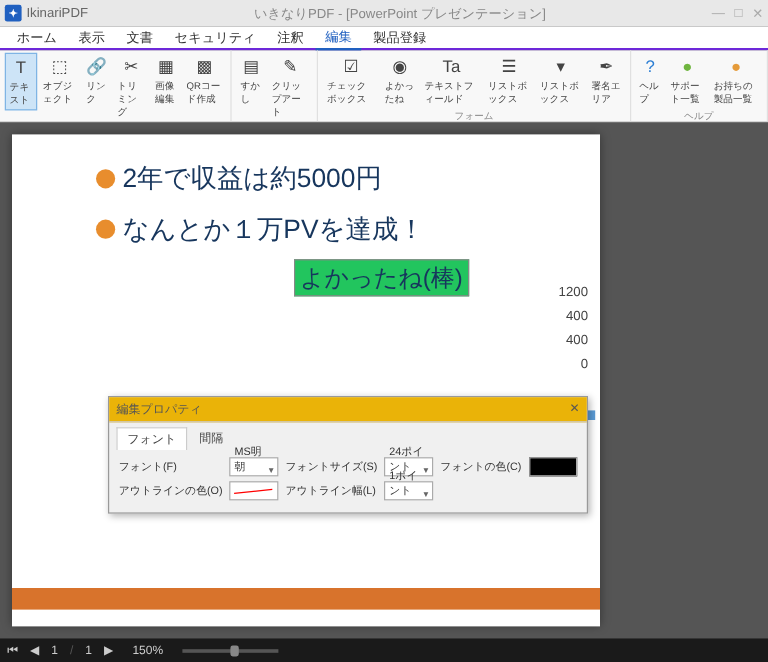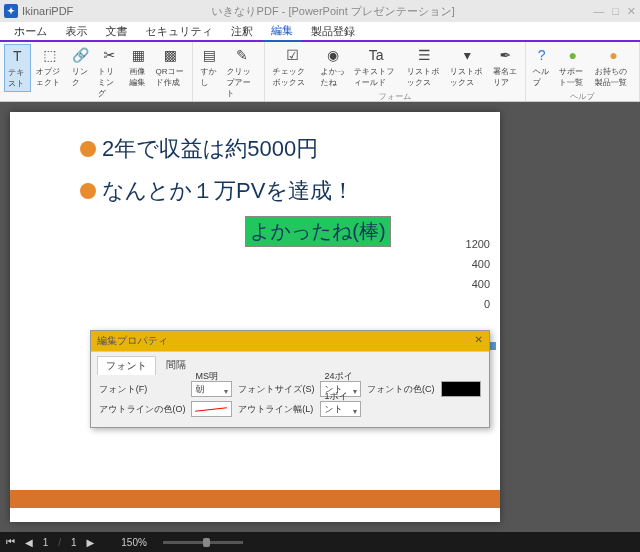--- a/index.html
+++ b/index.html
@@ -36,21 +36,21 @@
 .dlg-tabs .act{background:#fff;border:1px solid #ccc;border-bottom:none}
 .dlg-body{padding:6px 8px 10px;display:grid;grid-template-columns:auto 1fr auto 1fr auto 1fr;gap:4px 6px;align-items:center;font-size:9px;color:#333}
 .dlg-body .lbl{white-space:nowrap}
 .dlg-body .sel{background:#fff;border:1px solid #aaa;height:16px;padding:0 3px;display:flex;align-items:flex-end;justify-content:space-between;font-size:9px}
 .dlg-body .sel::after{content:"▾";color:#666;font-size:8px}
 .colorbox{background:#000;border:1px solid #aaa;height:16px}
 .outlinecolor{background:#fff;border:1px solid #aaa;height:16px;position:relative}
 .outlinecolor::after{content:"";position:absolute;left:3px;right:3px;top:50%;height:1px;background:red;transform:rotate(-6deg)}
 .statusbar{height:20px;background:#1a1a1a;color:#ccc;display:flex;align-items:center;padding:0 6px;gap:10px;font-size:10px}
 .statusbar .sep{color:#555}
-.statusbar .zoom{margin-left:17px}
+.statusbar .zoom{margin-left:6px}
 .statusbar .slider{width:80px;height:3px;background:#555;position:relative;margin-left:6px}
 .statusbar .slider::after{content:"";position:absolute;left:50%;top:-3px;width:7px;height:9px;background:#888;border-radius:2px}
 </style>
 </head>
 <body>
 
 <div class="titlebar">
   <div class="appicon">✦</div>
   <span>IkinariPDF</span>
   <div class="ttl">いきなりPDF - [PowerPoint プレゼンテーション]</div>

